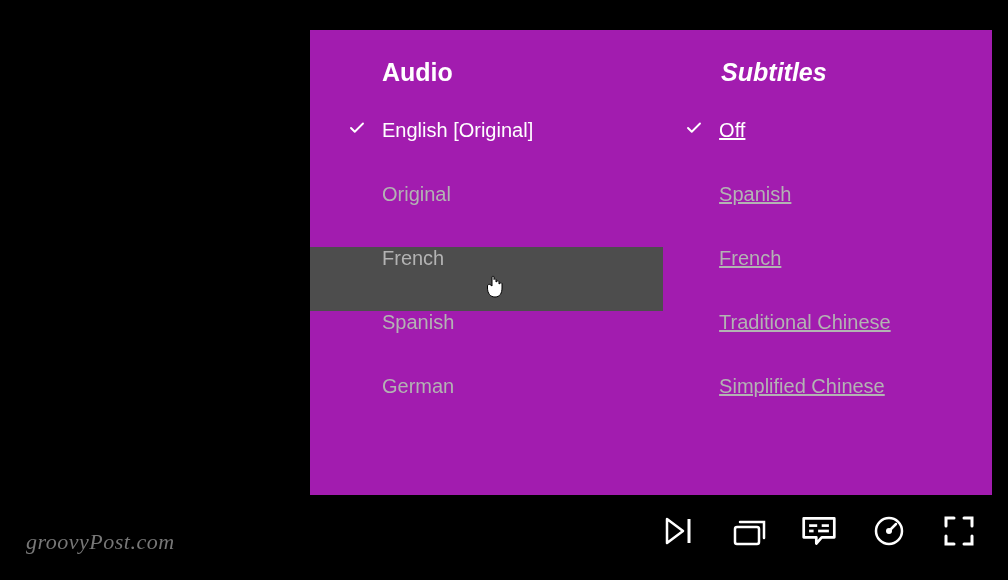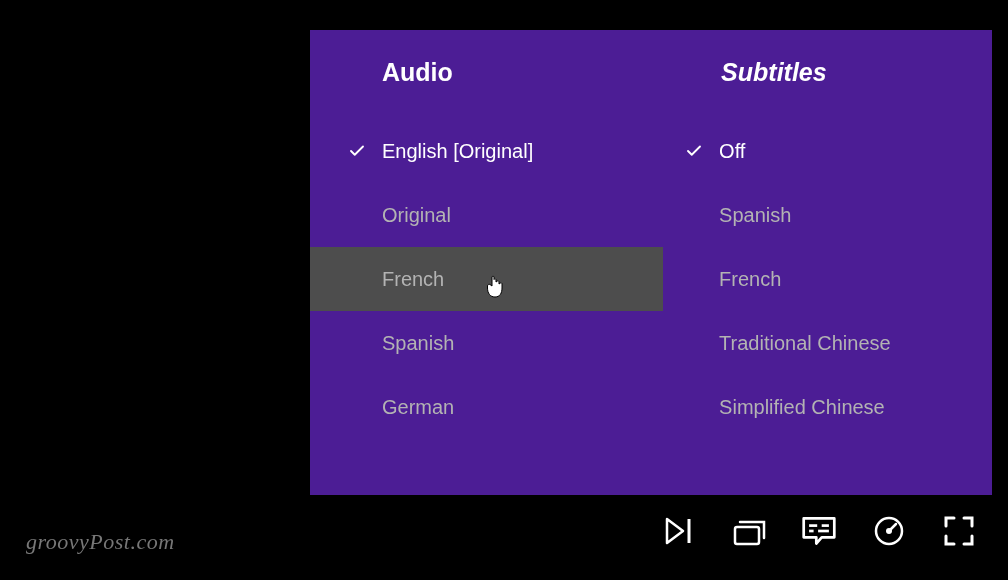--- a/index.html
+++ b/index.html
@@ -10,47 +10,47 @@
       font-family: -apple-system, BlinkMacSystemFont, "Segoe UI", Helvetica, Arial, sans-serif;
       overflow: hidden;
       position: relative;
     }
     .panel {
       position: absolute;
       top: 30px;
       left: 310px;
       width: 682px;
       height: 465px;
-      background: #4c1d95;
+      background: #a21caf;
       display: flex;
     }
     .column {
       flex: 1;
       padding-top: 28px;
     }
     .col-audio { flex: 1.02; }
     .col-subtitles { flex: 0.95; }
     .col-header {
       color: #fff;
       font-size: 25px;
       font-weight: 700;
       padding-left: 72px;
       margin-bottom: 32px;
     }
     .col-subtitles .col-header { padding-left: 58px; font-style: italic; }
     .option {
       height: 64px;
       display: flex;
-      align-items: center;
+      align-items: flex-start;
       padding-left: 38px;
       color: #b3b3b3;
       font-size: 20px;
       cursor: pointer;
     }
-    .col-subtitles .option { padding-left: 22px; }
+    .col-subtitles .option { padding-left: 22px; text-decoration: underline; }
     .option.selected { color: #fff; }
     .option.hovered { background: #4d4d4d; }
     .check {
       width: 34px;
       display: flex;
       align-items: center;
       justify-content: flex-start;
     }
     .check svg { width: 18px; height: 18px; }
     .option .label { }

